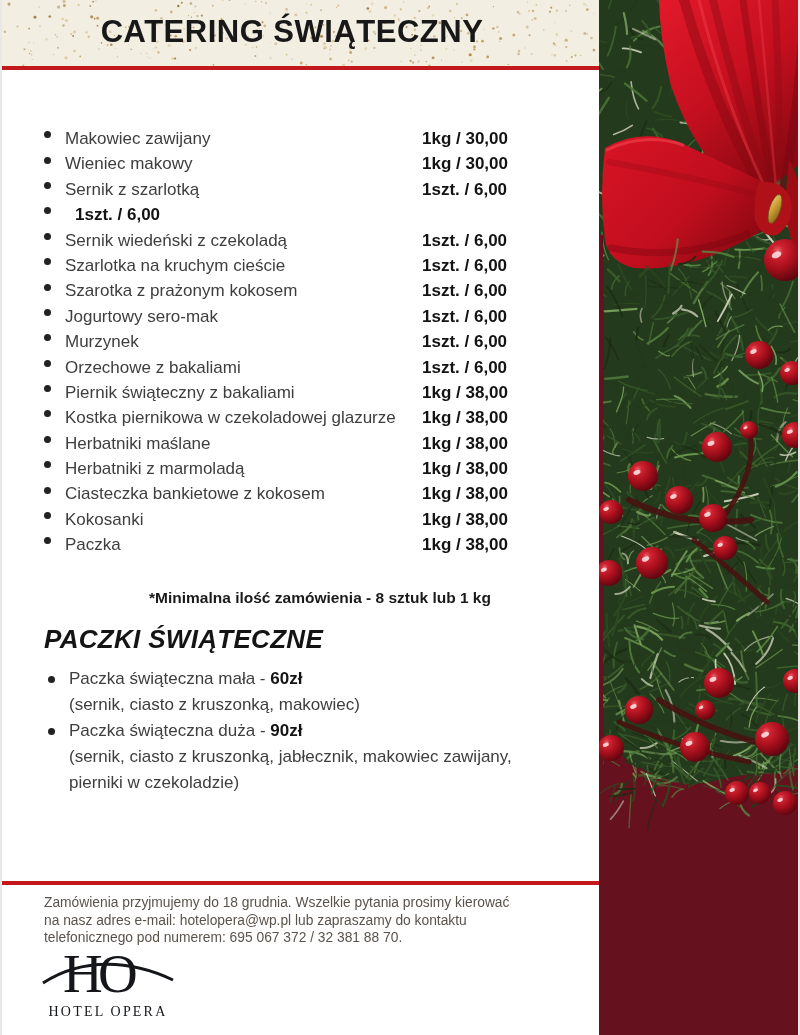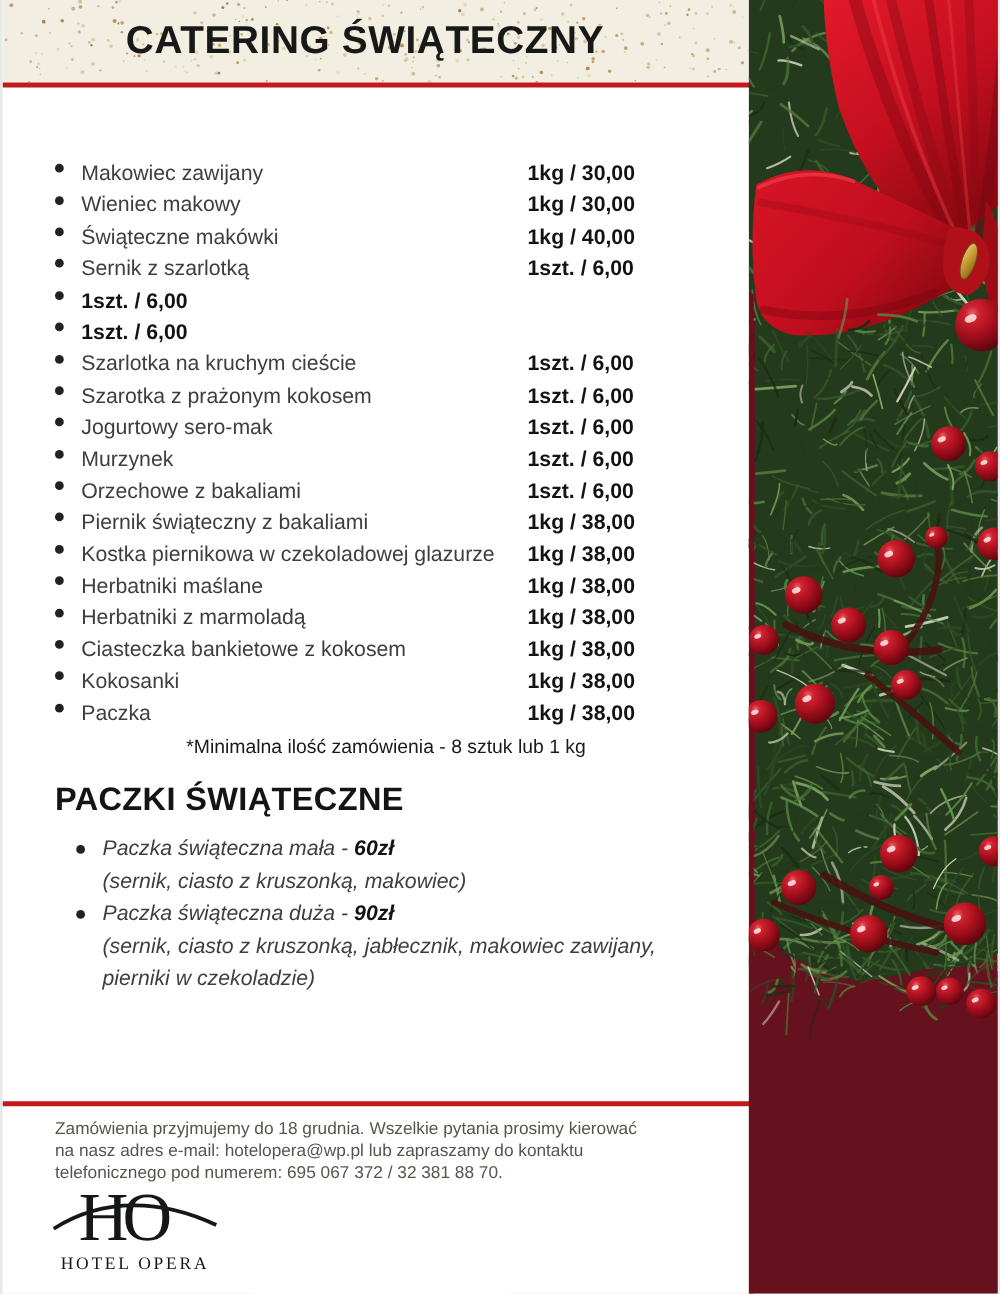--- a/index.html
+++ b/index.html
@@ -19,41 +19,41 @@
   .rule{position:absolute;background:#c3191c;}
   .rule-top{left:0;top:66px;width:598px;height:4px;}
   .rule-bottom{left:0;top:881px;width:601px;height:3.5px;}
 
   
   .section-title{
     position:absolute;left:42px;font-size:26px;font-weight:bold;
     letter-spacing:.3px;color:#141414;white-space:nowrap;
   }
   .sweets-title{top:84px;}
-  .packages-title{top:624px;}
+  .packages-title{top:624px;font-style:italic;}
 
   ul.menu{list-style:none;margin:0;padding:0;position:absolute;}
   .sweets-list{left:42px;top:126px;width:500px;}
   .sweets-list li{
     display:flex;align-items:baseline;height:25.4px;line-height:25.4px;
     font-size:17px;color:#3e3e3e;
   }
   .dot{
     width:7px;height:7px;border-radius:50%;background:#222;flex:0 0 auto;
     margin-right:14px;position:relative;top:-4px;align-self:center;
   }
   .item-name{flex:1 1 auto;white-space:nowrap;}
-  .item-price{flex:0 0 122px;text-align:left;font-weight:bold;color:#131313;}
+  .item-price{flex:0 0 122px;text-align:left;font-weight:bold;color:#131313;margin-left:10px;}
 
   .note{
-    position:absolute;left:147px;top:589px;font-size:15.5px;font-weight:normal;
+    position:absolute;left:147px;top:589px;font-size:15.5px;font-weight:bold;
     color:#1a1a1a;white-space:nowrap;
   }
 
-  .packages-list{left:59px;top:666px;width:505px;font-style:italic;}
+  .packages-list{left:46px;top:666px;width:505px;}
   .packages-list li{
     display:flex;align-items:flex-start;
     font-size:17px;color:#3e3e3e;line-height:26px;
   }
   .packages-list .dot{top:0;align-self:flex-start;margin-top:10px;}
   .pkg-body{flex:1 1 auto;}
   .pkg-name{color:#3e3e3e;}
   .pkg-price{font-weight:bold;color:#131313;}
   .pkg-desc{color:#3e3e3e;max-width:478px;}
 
@@ -385,39 +385,35 @@
         <span class="item-name">Makowiec zawijany</span>
         <span class="item-price">1kg / 30,00</span>
       </li>
 
       <li>
         <span class="dot"></span>
         <span class="item-name">Wieniec makowy</span>
         <span class="item-price">1kg / 30,00</span>
       </li>
 
-      <li>
-        <span class="dot"></span>
-        <span class="item-name">Świąteczne makówki</span>
-        <span class="item-price">1kg / 40,00</span>
-      </li>
 
       <li>
         <span class="dot"></span>
         <span class="item-name">Sernik z szarlotką</span>
         <span class="item-price">1szt. / 6,00</span>
       </li>
 
       <li>
         <span class="dot"></span>
         <span class="item-price">1szt. / 6,00</span>
       </li>
 
       <li>
         <span class="dot"></span>
+        <span class="item-name">Sernik wiedeński z czekoladą</span>
         <span class="item-price">1szt. / 6,00</span>
       </li>
 
       <li>
         <span class="dot"></span>
         <span class="item-name">Szarlotka na kruchym cieście</span>
         <span class="item-price">1szt. / 6,00</span>
       </li>
 
       <li>

